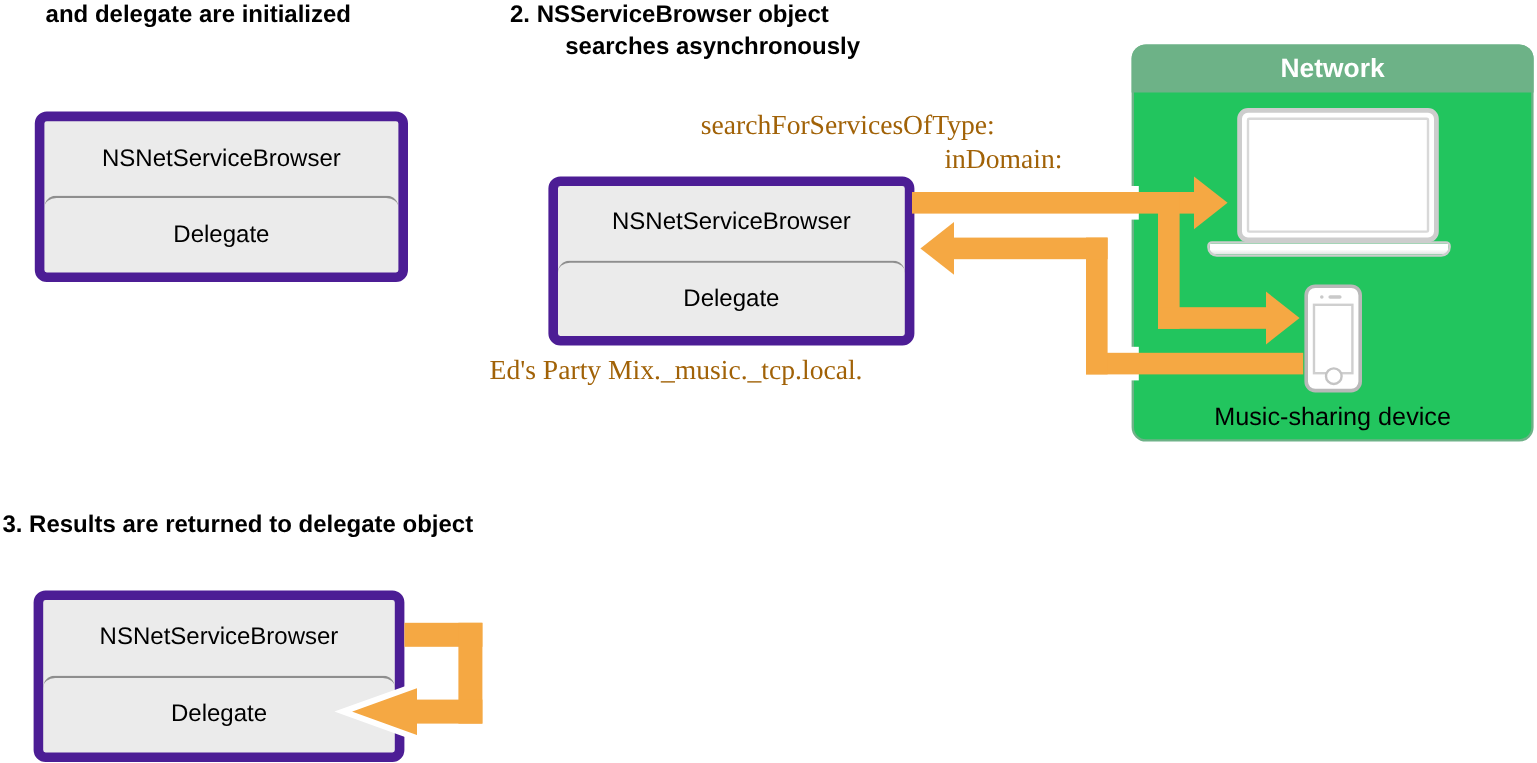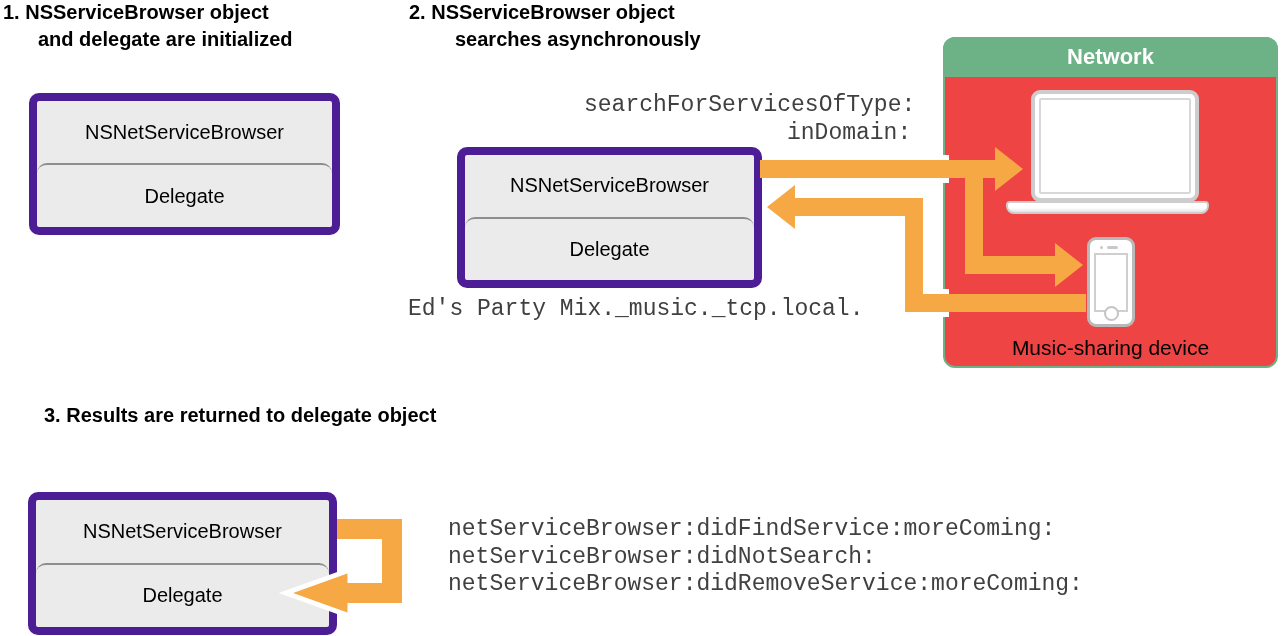--- a/index.html
+++ b/index.html
@@ -22,28 +22,28 @@
     border-radius:10px; display:flex; flex-direction:column; z-index:2;
   }
   .obj-box .row {
     flex:1; display:flex; align-items:center; justify-content:center;
     font-size:20px; color:#000;
   }
   .obj-box .row + .row { border-top:2px solid #8E8E8E;border-radius:10px; }
 
   
   .mono {
-    position:absolute; font-family:Liberation Mono, monospace;
-    font-size:23px; line-height:28px; color:#404040; white-space:nowrap; z-index:3;
+    position:absolute; font-family:Liberation Serif, serif;
+    font-size:23px; line-height:28px; color:#a16207; white-space:nowrap; z-index:3;
   }
 
   
   #network-panel {
     position:absolute; left:943px; top:37px; width:335px; height:331px;
-    background:#ef4444; border:2px solid #6DB287; border-radius:12px; z-index:1;
+    background:#22c55e; border:2px solid #6DB287; border-radius:12px; z-index:1;
   }
   #network-header {
     position:absolute; left:-2px; top:-2px; right:-2px; height:40px;
     background:#6DB287; border-radius:12px 12px 0 0;
     display:flex; align-items:center; justify-content:center;
     color:#fff; font-weight:bold; font-size:22px;
   }
   #device-label {
     position:absolute; left:0; right:0; top:297px; text-align:center;
     font-size:21px; color:#000;
@@ -75,30 +75,29 @@
 
   
   #arrows { position:absolute; left:0; top:0; z-index:5; pointer-events:none; }
 </style>
 </head>
 <body>
 
 <div id="stage">
 
   <div class="step-heading abs" style="left:3px; top:-1px;">
-    <span>1. NSServiceBrowser object</span>
     <span class="line2" style="margin-left:35px;">and delegate are initialized</span>
   </div>
 
   <div class="obj-box" style="left:29px; top:93px; width:311px; height:142px;">
     <div class="row">NSNetServiceBrowser</div>
     <div class="row">Delegate</div>
   </div>
 
-  <div class="step-heading abs" style="left:409px; top:-1px;">
+  <div class="step-heading abs" style="left:425px; top:-1px;">
     <span>2. NSServiceBrowser object</span>
     <span class="line2" style="margin-left:46px;">searches asynchronously</span>
   </div>
 
   <div class="mono" style="left:584px; top:91px;">
     <span style="display:block;">searchForServicesOfType:</span>
     <span style="display:block; padding-left:203px;">inDomain:</span>
   </div>
 
   <div class="obj-box" style="left:457px; top:147px; width:305px; height:141px;">
@@ -121,34 +120,29 @@
     <div id="phone">
       <div class="camera"></div>
       <div class="speaker"></div>
       <div class="screen"></div>
       <div class="home"></div>
     </div>
 
     <div id="device-label">Music-sharing device</div>
   </div>
 
-  <div class="step-heading abs" style="left:2px; top:402px;margin-left:42px;">
+  <div class="step-heading abs" style="left:2px; top:424px;">
     <span>3. Results are returned to delegate object</span>
   </div>
 
   <div class="obj-box" style="left:28px; top:492px; width:309px; height:143px;">
     <div class="row">NSNetServiceBrowser</div>
     <div class="row">Delegate</div>
   </div>
 
-  <div class="mono" style="left:448px; top:516px; line-height:27.5px;">
-    <div>netServiceBrowser:didFindService:moreComing:</div>
-    <div>netServiceBrowser:didNotSearch:</div>
-    <div>netServiceBrowser:didRemoveService:moreComing:</div>
-  </div>
 
   <svg id="arrows" width="1281" height="636" viewBox="0 0 1281 636">
 
     <g fill="#FFFFFF">
       <rect x="938" y="155" width="11" height="28"></rect>
       <rect x="938" y="289" width="11" height="28"></rect>
     </g>
 
     <g fill="#F5A843">
       <rect x="760" y="160" width="235" height="18"></rect>

